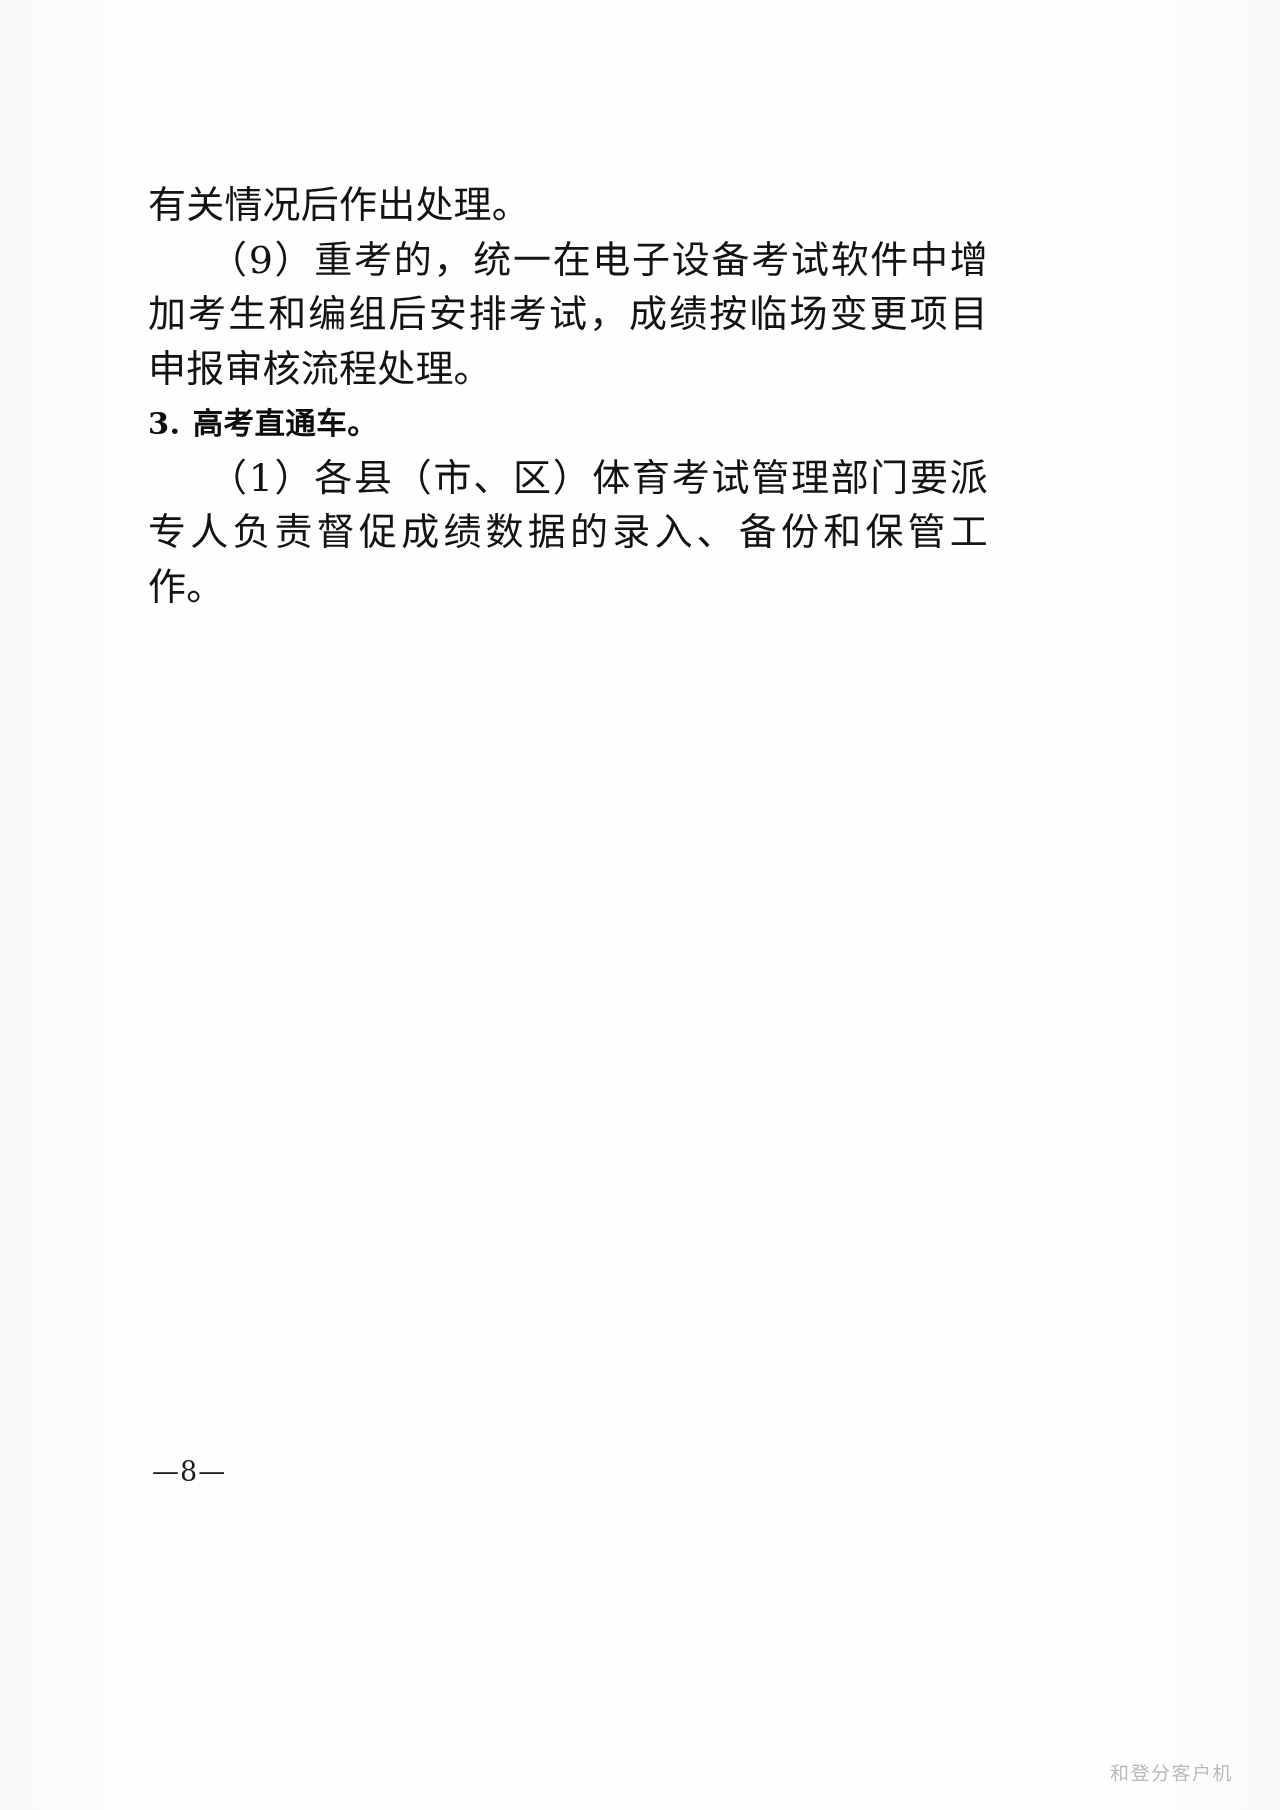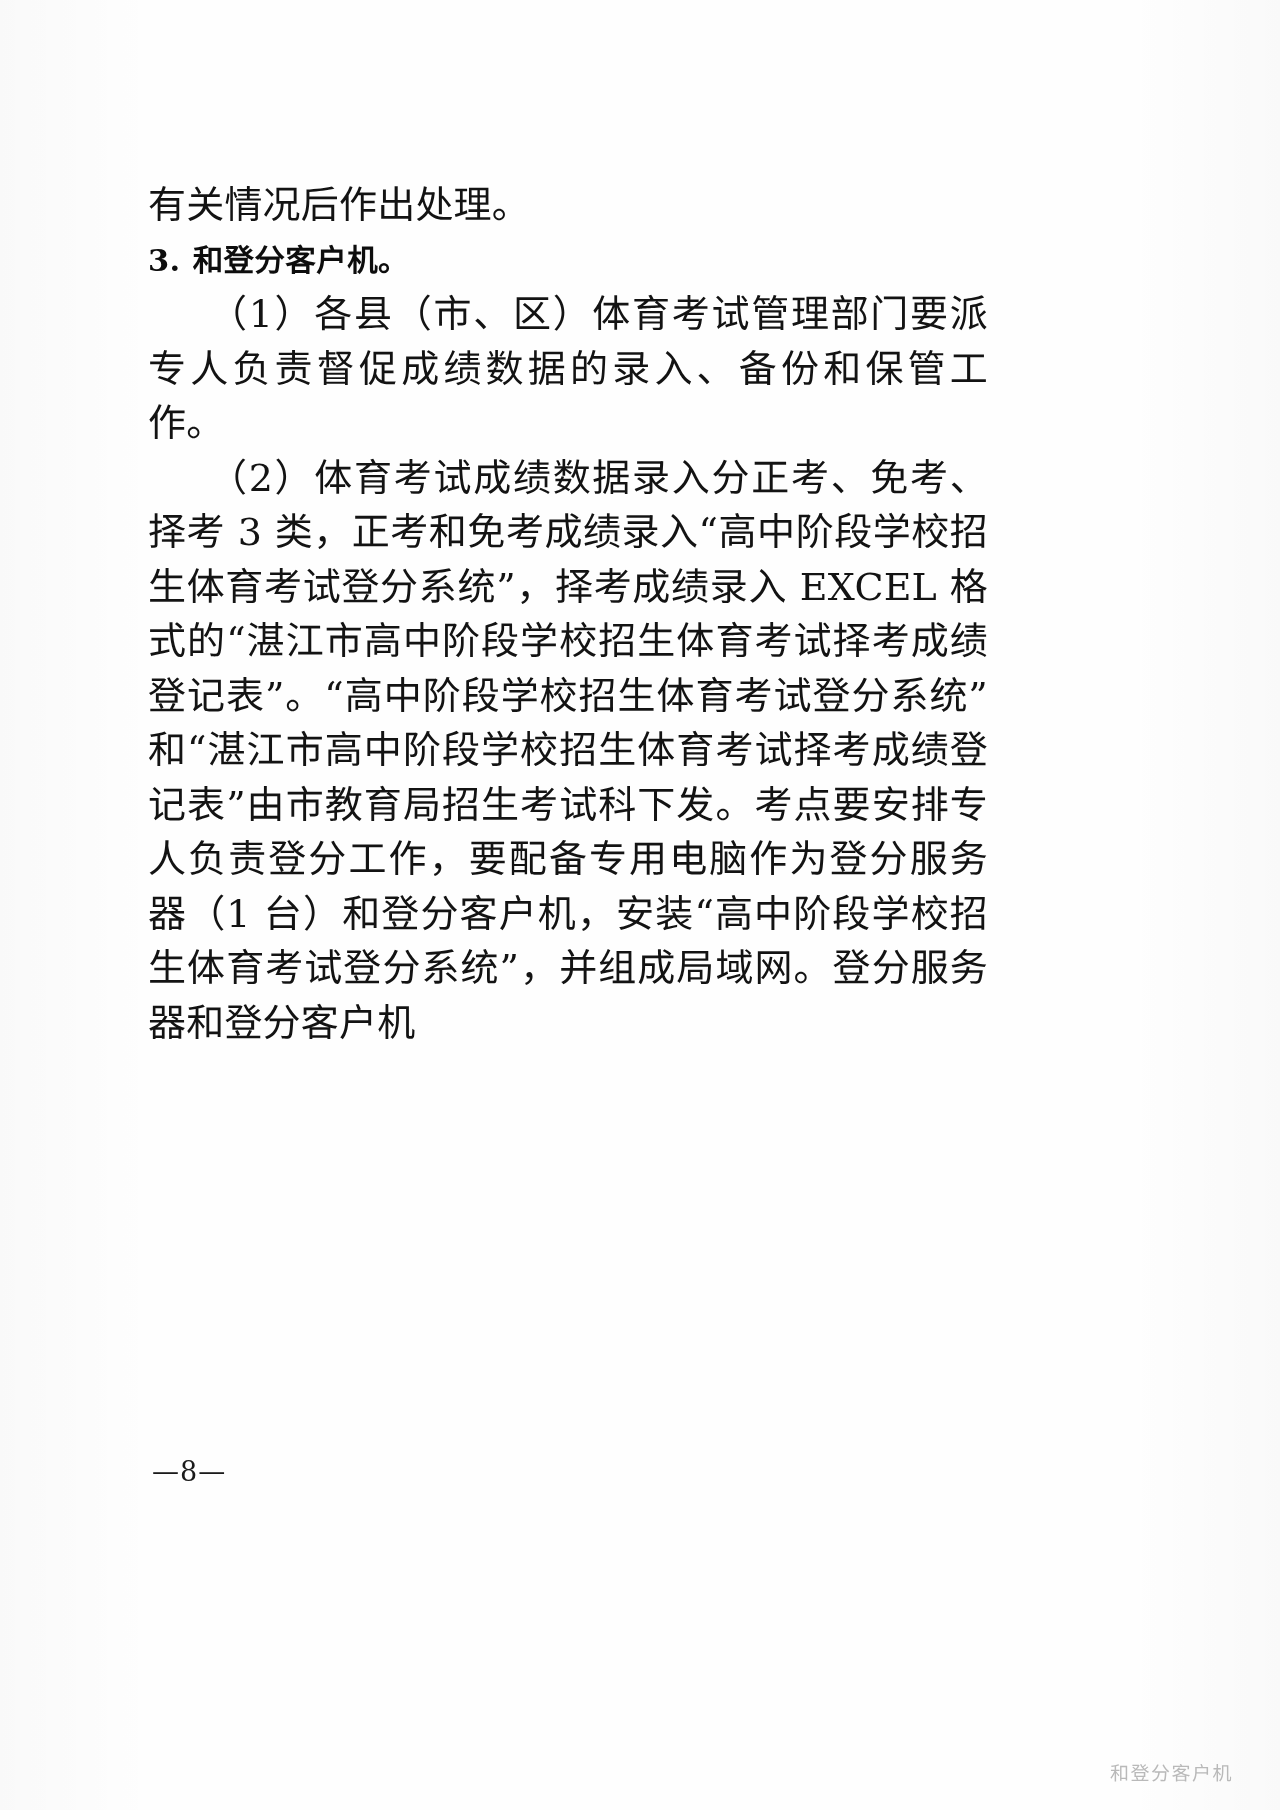--- a/index.html
+++ b/index.html
@@ -99,29 +99,29 @@
 </head>
 <body>
 
 <div class="page">
 
   <div class="text-column">
 
     <p class="para">有关情况后作出处理。</p>
 
 
+    <p class="para indent" style="text-indent: 61px;">（9）重考的，统一在电子设备考试软件中增加考生和编组后安排考试，成绩按临场变更项目申报审核流程处理。</p>
 
 
     <p class="heading">
-      <span class="heading-num">3.</span><span>和登分客户机。</span>
+      <span class="heading-num">3.</span><span>高考直通车。</span>
     </p>
 
     <p class="para indent" style="text-indent: 61px;">（1）各县（市、区）体育考试管理部门要派专人负责督促成绩数据的录入、备份和保管工作。</p>
 
-    <p class="para indent" style="text-indent: 61px;">（2）体育考试成绩数据录入分正考、免考、择考 3 类，正考和免考成绩录入“高中阶段学校招生体育考试登分系统”，择考成绩录入 EXCEL 格式的“湛江市高中阶段学校招生体育考试择考成绩登记表”。“高中阶段学校招生体育考试登分系统”和“湛江市高中阶段学校招生体育考试择考成绩登记表”由市教育局招生考试科下发。考点要安排专人负责登分工作，要配备专用电脑作为登分服务器（1 台）和登分客户机，安装“高中阶段学校招生体育考试登分系统”，并组成局域网。登分服务器和登分客户机</p>
 
   </div>
 
   <div class="page-number">—8—</div>
 
   <div class="watermark">和登分客户机</div>
 
 </div>
 
 </body></html>

